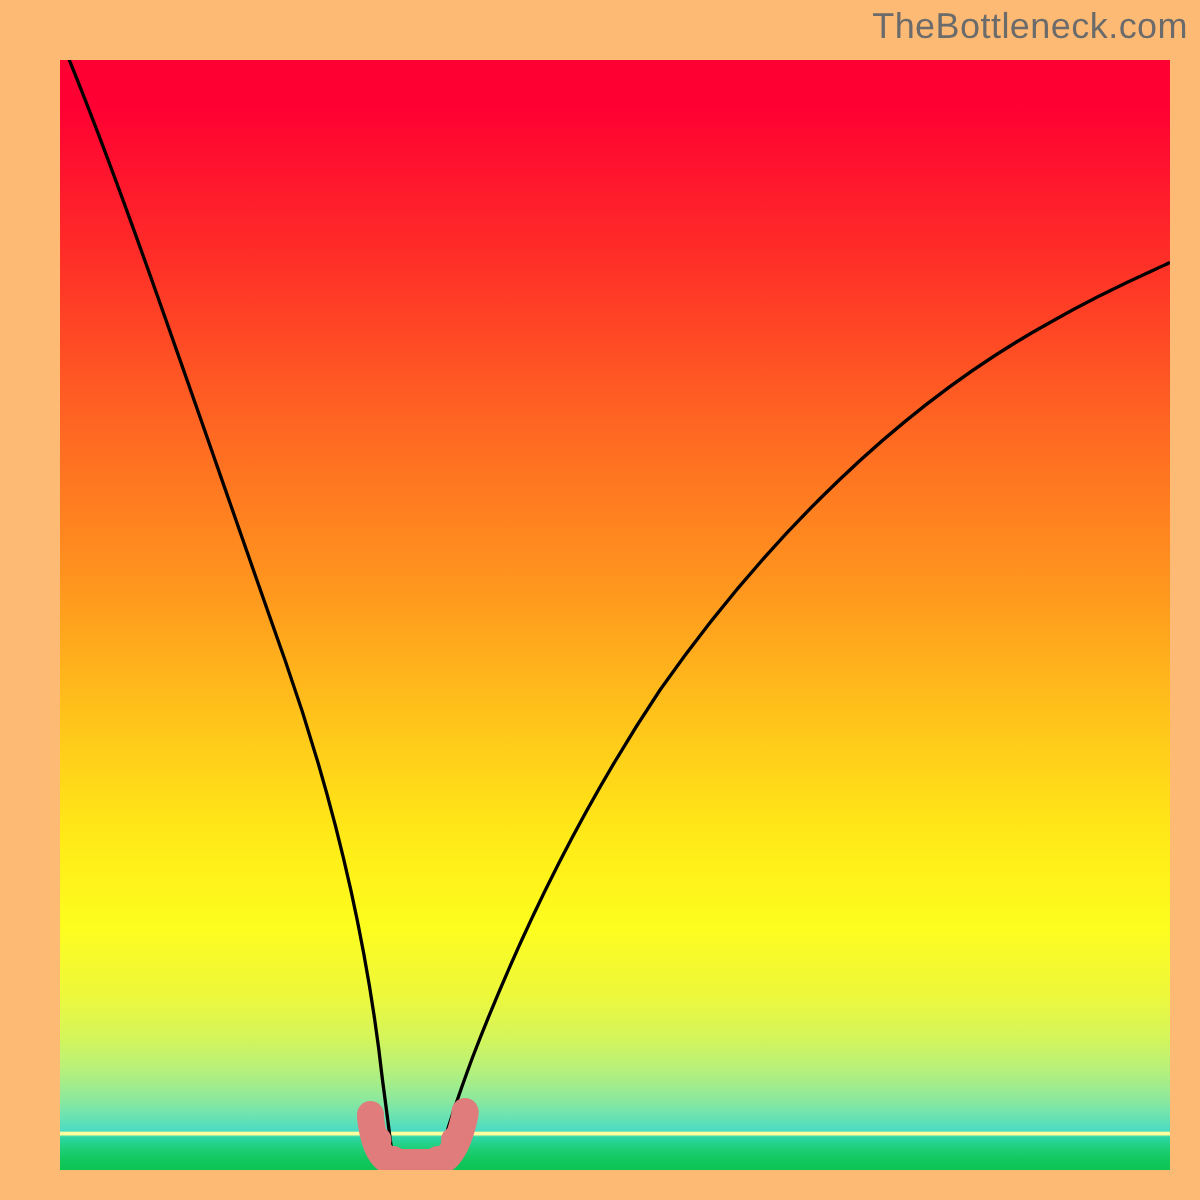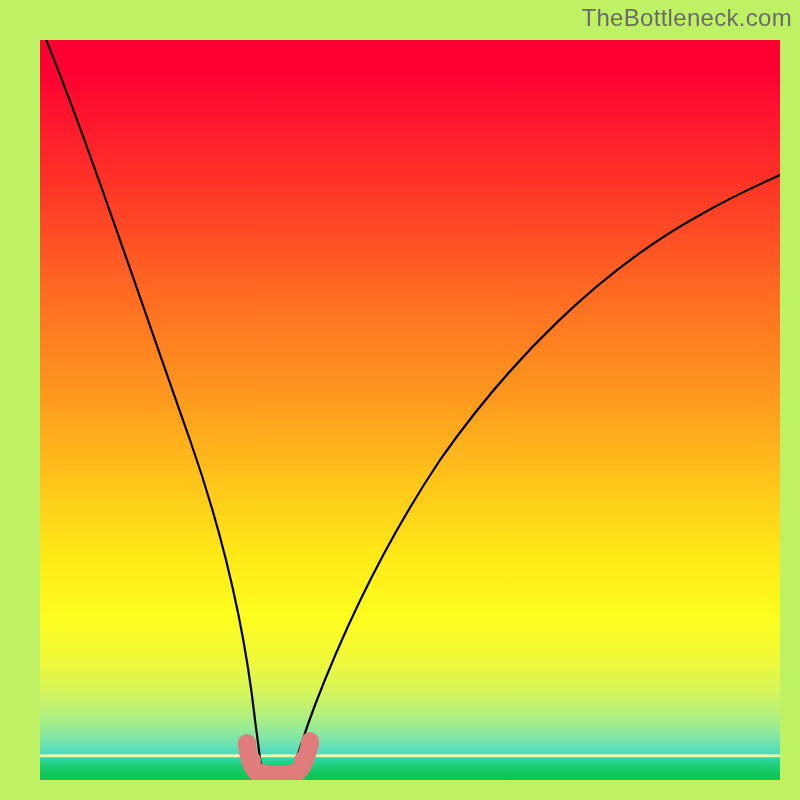--- a/index.html
+++ b/index.html
@@ -8,21 +8,21 @@
     width: 800px;
     height: 800px;
     background: #000;
     font-family: Arial, Helvetica, sans-serif;
     overflow: hidden;
   }
   .wrap {
     position: relative;
     width: 800px;
     height: 800px;
-    background: #bef264;
+    background: #fdba74;
   }
   .attribution {
     position: absolute;
     top: 4px;
     right: 8px;
     color: #6b6b6b;
     font-size: 24px;
     letter-spacing: 0.3px;
     z-index: 10;
   }

